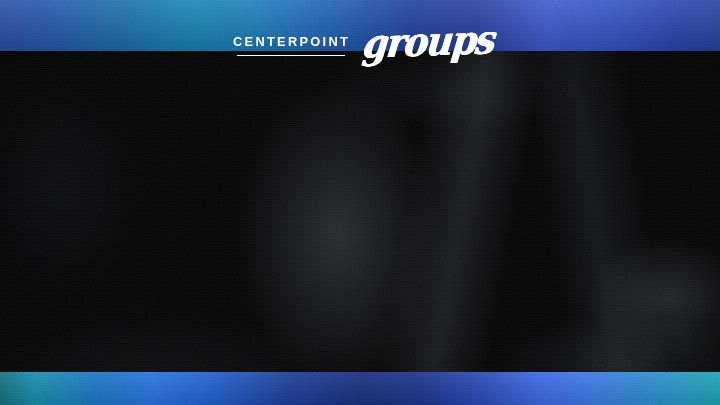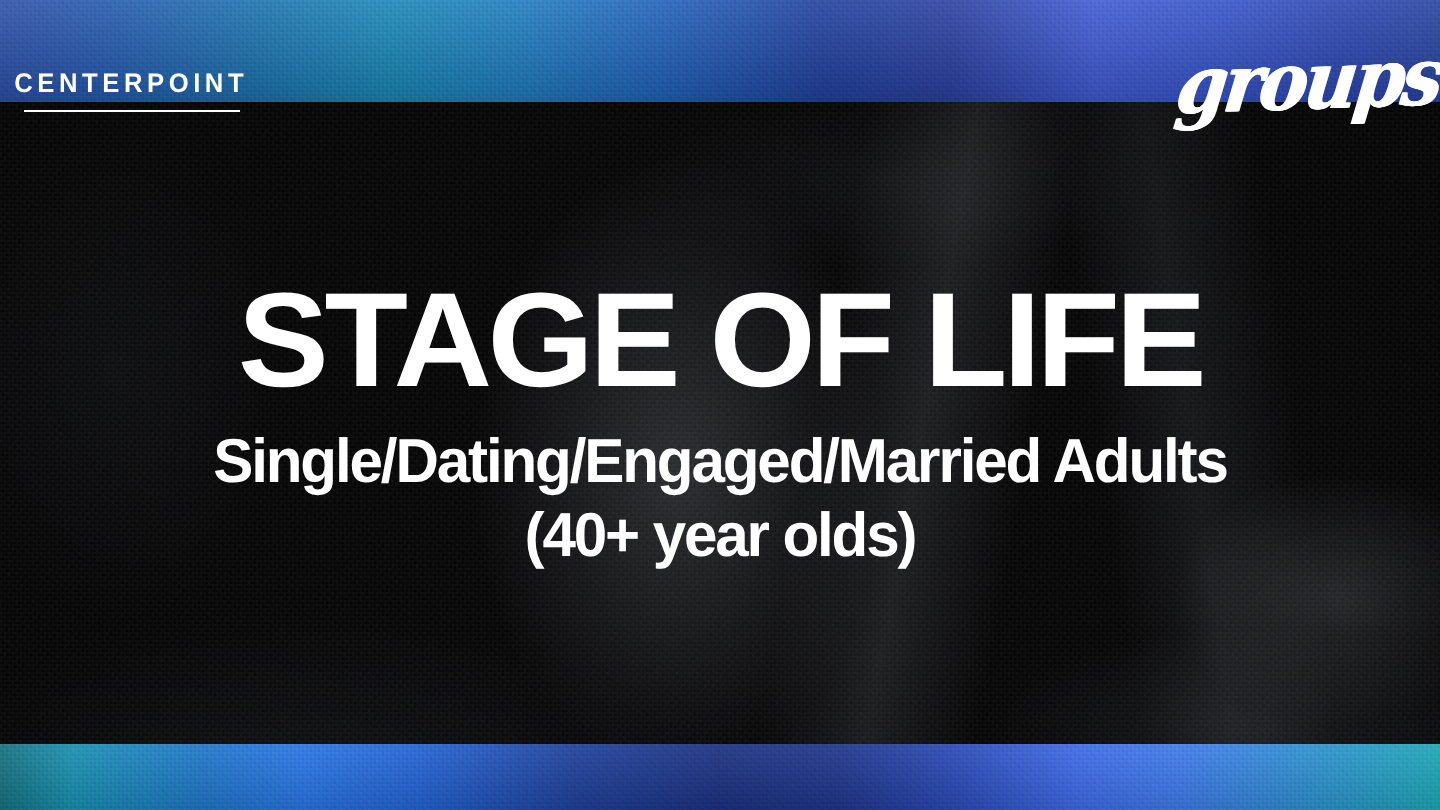--- a/index.html
+++ b/index.html
@@ -123,21 +123,21 @@
   }
 
   
   .logo {
     position: absolute;
     top: 31px;
     left: 4px;
     right: 0;
     display: flex;
     align-items: flex-start;
-    justify-content: space-between;
+    justify-content: center;
     gap: 11px;
     z-index: 6;
   }
   .logo-mark {
     display: flex;
     flex-direction: column;
     align-items: center;
     padding-top: 4px;
   }
   .logo-word {
@@ -221,23 +221,18 @@
   </div>
 
   <div class="logo">
     <div class="logo-mark">
       <div class="logo-word">CENTERPOINT</div>
       <div class="logo-rule"></div>
     </div>
     <div class="logo-script">groups</div>
   </div>
 
-  <div class="copy">
-    <div class="title">STAGE OF LIFE</div>
-    <div class="subtitle">Single/Dating/Engaged/Married Adults</div>
-    <div class="subtitle subtitle-2">(40+ year olds)</div>
-  </div>
 
   <div class="band band-bottom">
     <div class="band-grain"></div>
   </div>
 
 </div>
 
 </body></html>

